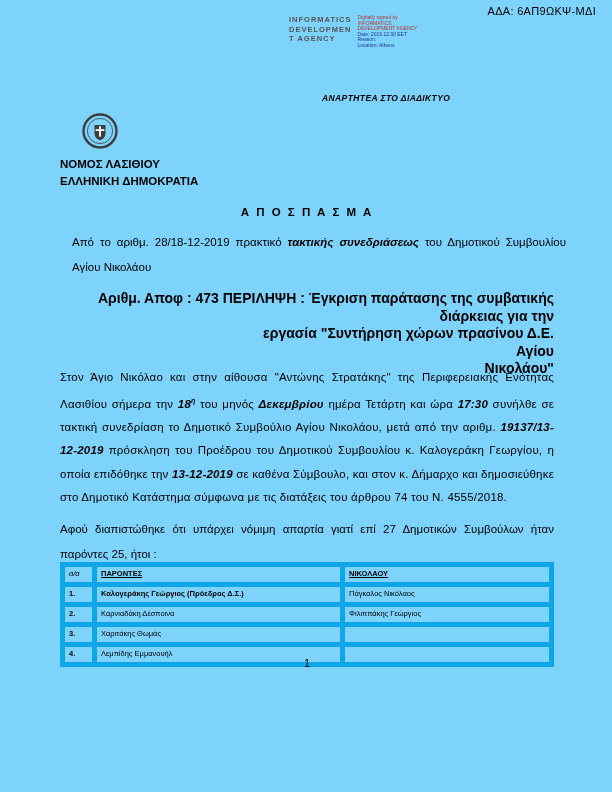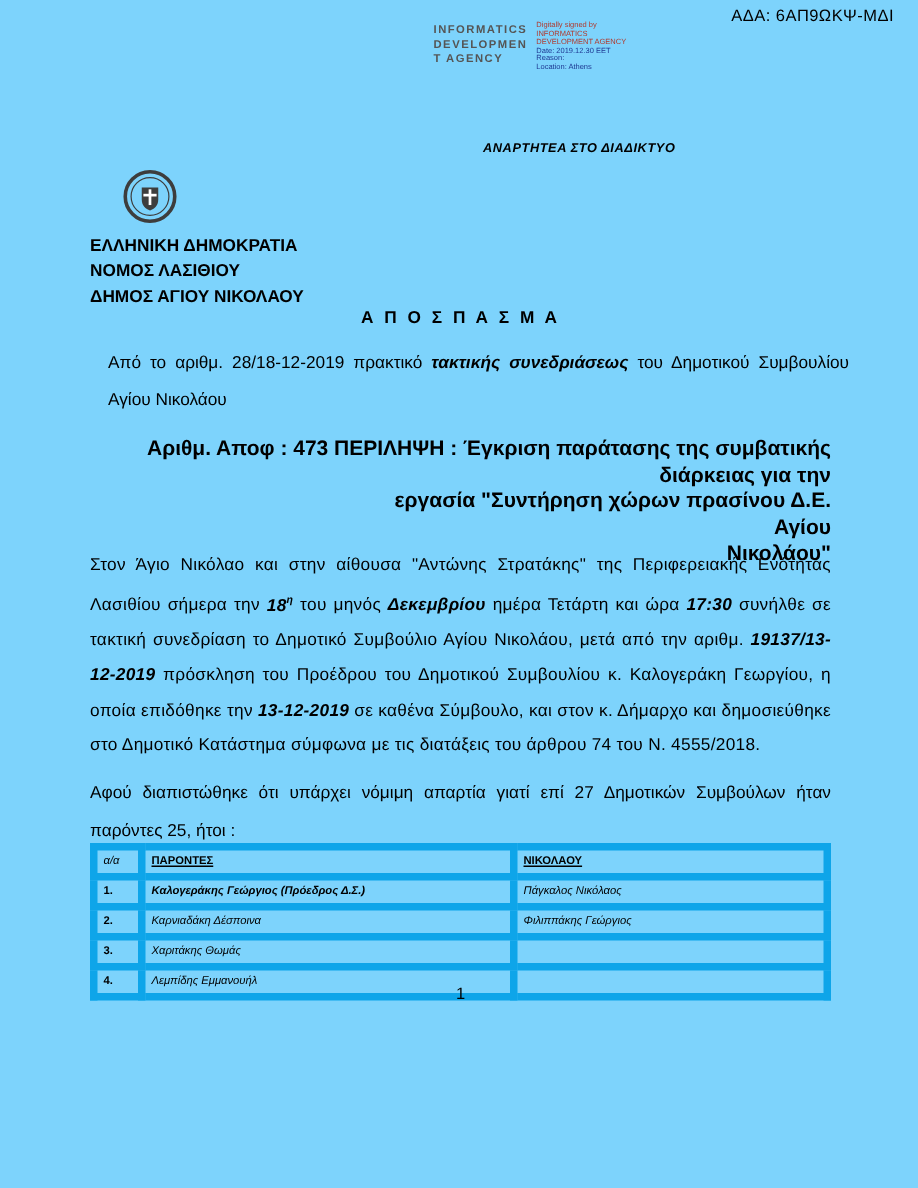--- a/index.html
+++ b/index.html
@@ -54,21 +54,21 @@
     position:absolute; top:562px; left:60px; width:494px;
     border-collapse:collapse; table-layout:fixed;
   }
   table.att th, table.att td {
     border:5px solid #0ea5e9; padding:2px 4px; text-align:left;
     vertical-align:top; font-size:7.5px; height:11px; overflow:hidden; white-space:nowrap;
   }
   .h-num { font-size:6.5px; font-style:italic; font-weight:normal; }
   .h-col { font-weight:bold; text-decoration:underline; font-size:8px; }
   .c-num { font-weight:bold; }
-  .c-name { font-style:italic; }
+  .c-name { }
   .c-name.lead { font-weight:bold; }
   .pagenum { position:absolute; top:657px; left:60px; width:494px; text-align:center; font-size:11px; }
 </style>
 </head>
 <body>
 
 <div class="page">
 
   <div class="ada">ΑΔΑ: 6ΑΠ9ΩΚΨ-ΜΔΙ</div>
 
@@ -94,23 +94,22 @@
     <svg width="40" height="44" viewBox="0 0 40 44">
       <circle cx="20" cy="22" r="16.5" fill="none" stroke="#3d3d3d" stroke-width="2.4"></circle>
       <circle cx="20" cy="22" r="12.6" fill="none" stroke="#3d3d3d" stroke-width="0.8"></circle>
       <path d="M14.5 16 h11 v8 c0 4.2 -2.6 6.3 -5.5 7.3 c-2.9 -1 -5.5 -3.1 -5.5 -7.3 z" fill="#3d3d3d"></path>
       <rect x="19.1" y="17.2" width="1.8" height="10.5" fill="#ffffff"></rect>
       <rect x="15.6" y="20.2" width="8.8" height="1.8" fill="#ffffff"></rect>
     </svg>
   </div>
 
   <div class="org">
+    <div>ΝΟΜΟΣ ΛΑΣΙΘΙΟΥ</div>
     <div>ΕΛΛΗΝΙΚΗ ΔΗΜΟΚΡΑΤΙΑ</div>
-    <div>ΝΟΜΟΣ ΛΑΣΙΘΙΟΥ</div>
-    <div>ΔΗΜΟΣ ΑΓΙΟΥ ΝΙΚΟΛΑΟΥ</div>
   </div>
 
   <div class="doc-title">Α Π Ο Σ Π Α Σ Μ Α</div>
 
   <p class="intro"><span>Από το αριθμ. 28/18-12-2019 πρακτικό </span><span class="bi">τακτικής συνεδριάσεως</span><span> του Δημοτικού Συμβουλίου Αγίου Νικολάου</span></p>
 
   <p class="apof">
     <span>Αριθμ. Αποφ : 473 ΠΕΡΙΛΗΨΗ : Έγκριση παράτασης της συμβατικής διάρκειας για την</span><br>
     <span class="ind">εργασία "Συντήρηση χώρων πρασίνου Δ.Ε. Αγίου</span><br>
     <span class="ind">Νικολάου"</span>

